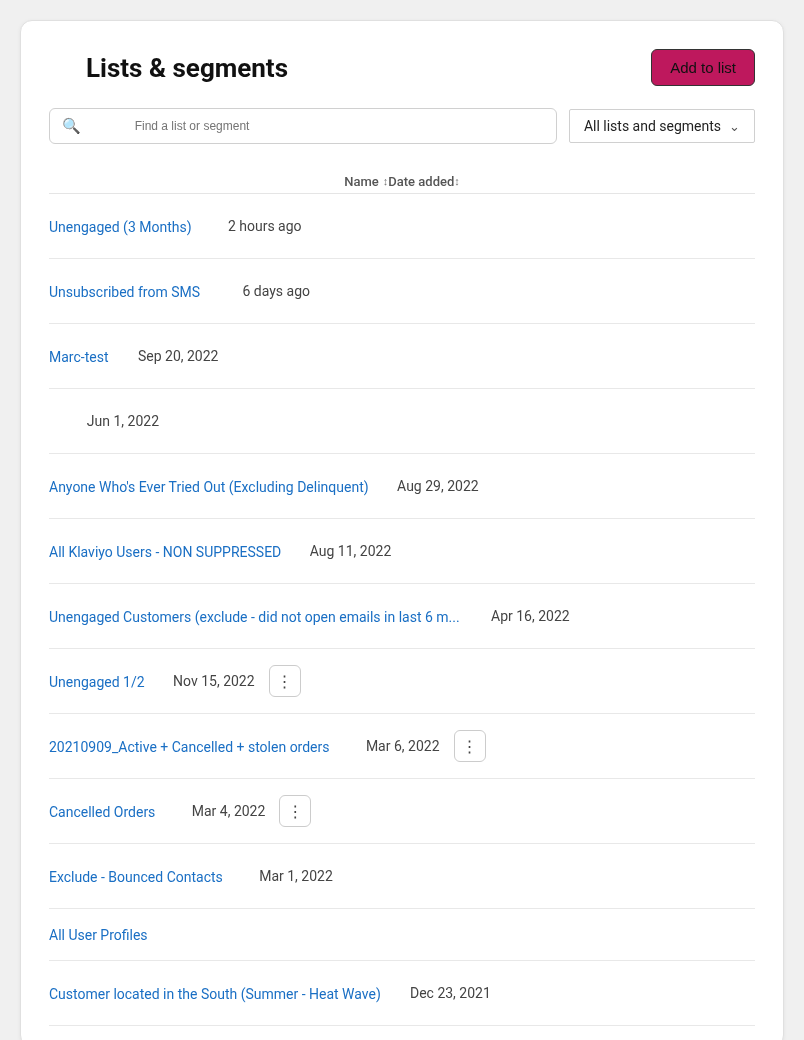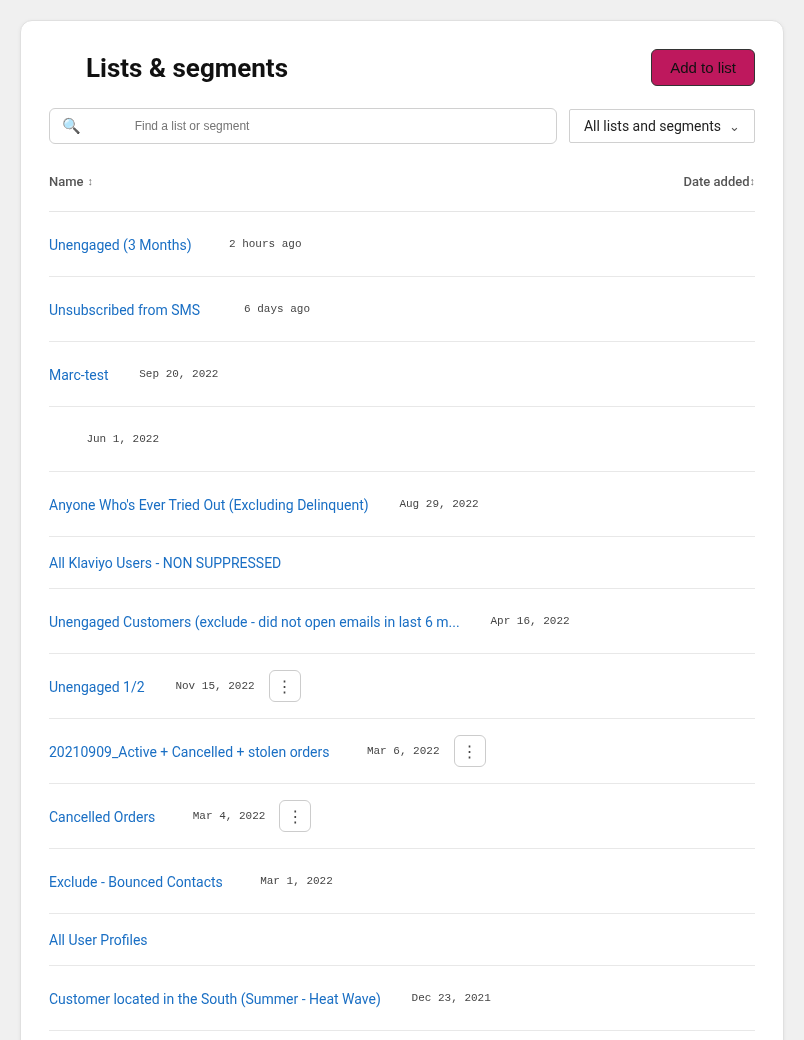--- a/index.html
+++ b/index.html
@@ -76,22 +76,22 @@
       gap: 8px;
       cursor: pointer;
       font-size: 14px;
       color: #222;
       white-space: nowrap;
       background: #fff;
     }
     .filter-dropdown .chevron { color: #555; font-size: 13px; }
     .table-header {
       display: flex;
-      justify-content: space-between;
-      padding: 6px 0 22px 0;
+      justify-content: center;
+      padding: 6px 0 4px 0;
       border-bottom: 1px solid #e5e5e5;
       font-size: 13px;
       color: #555;
       font-weight: 500;
     }
     .table-header .col-name { display: flex; align-items: center; gap: 4px; }
     .table-header .col-date { display: flex; align-items: center; gap: 0; }
     .sort-arrow { font-size: 11px; color: #777; }
     .table-row {
       display: flex;
@@ -104,25 +104,24 @@
       color: #1a6fc4;
       text-decoration: none;
       font-size: 14px;
     }
     .row-right {
       display: flex;
       align-items: center;
       gap: 14px;
     }
     .row-date {
-      font-size: 11px;
+      font-size: 14px;
       color: #444;
       min-width: 110px;
       text-align: right;
-      font-family: Liberation Mono, monospace;
     }
     .kebab-btn {
       border: 1.5px solid #ccc;
       border-radius: 6px;
       background: #fff;
       width: 32px;
       height: 32px;
       display: flex;
       align-items: center;
       justify-content: center;
@@ -197,20 +196,24 @@
       </div>
       <div class="table-row">
         <div class="row-name"><a href="#">Anyone Who's Ever Tried Out (Excluding Delinquent)</a></div>
         <div class="row-right">
           <span class="row-date">Aug 29, 2022</span>
           <div class="spacer-kebab"></div>
         </div>
       </div>
       <div class="table-row">
         <div class="row-name"><a href="#">All Klaviyo Users -  NON SUPPRESSED</a></div>
+        <div class="row-right">
+          <span class="row-date">Aug 11, 2022</span>
+          <div class="spacer-kebab"></div>
+        </div>
       </div>
       <div class="table-row">
         <div class="row-name"><a href="#">Unengaged Customers (exclude - did not open emails in last 6 m...</a></div>
         <div class="row-right">
           <span class="row-date">Apr 16, 2022</span>
           <div class="spacer-kebab"></div>
         </div>
       </div>
       <div class="table-row">
         <div class="row-name"><a href="#">Unengaged 1/2</a></div>

